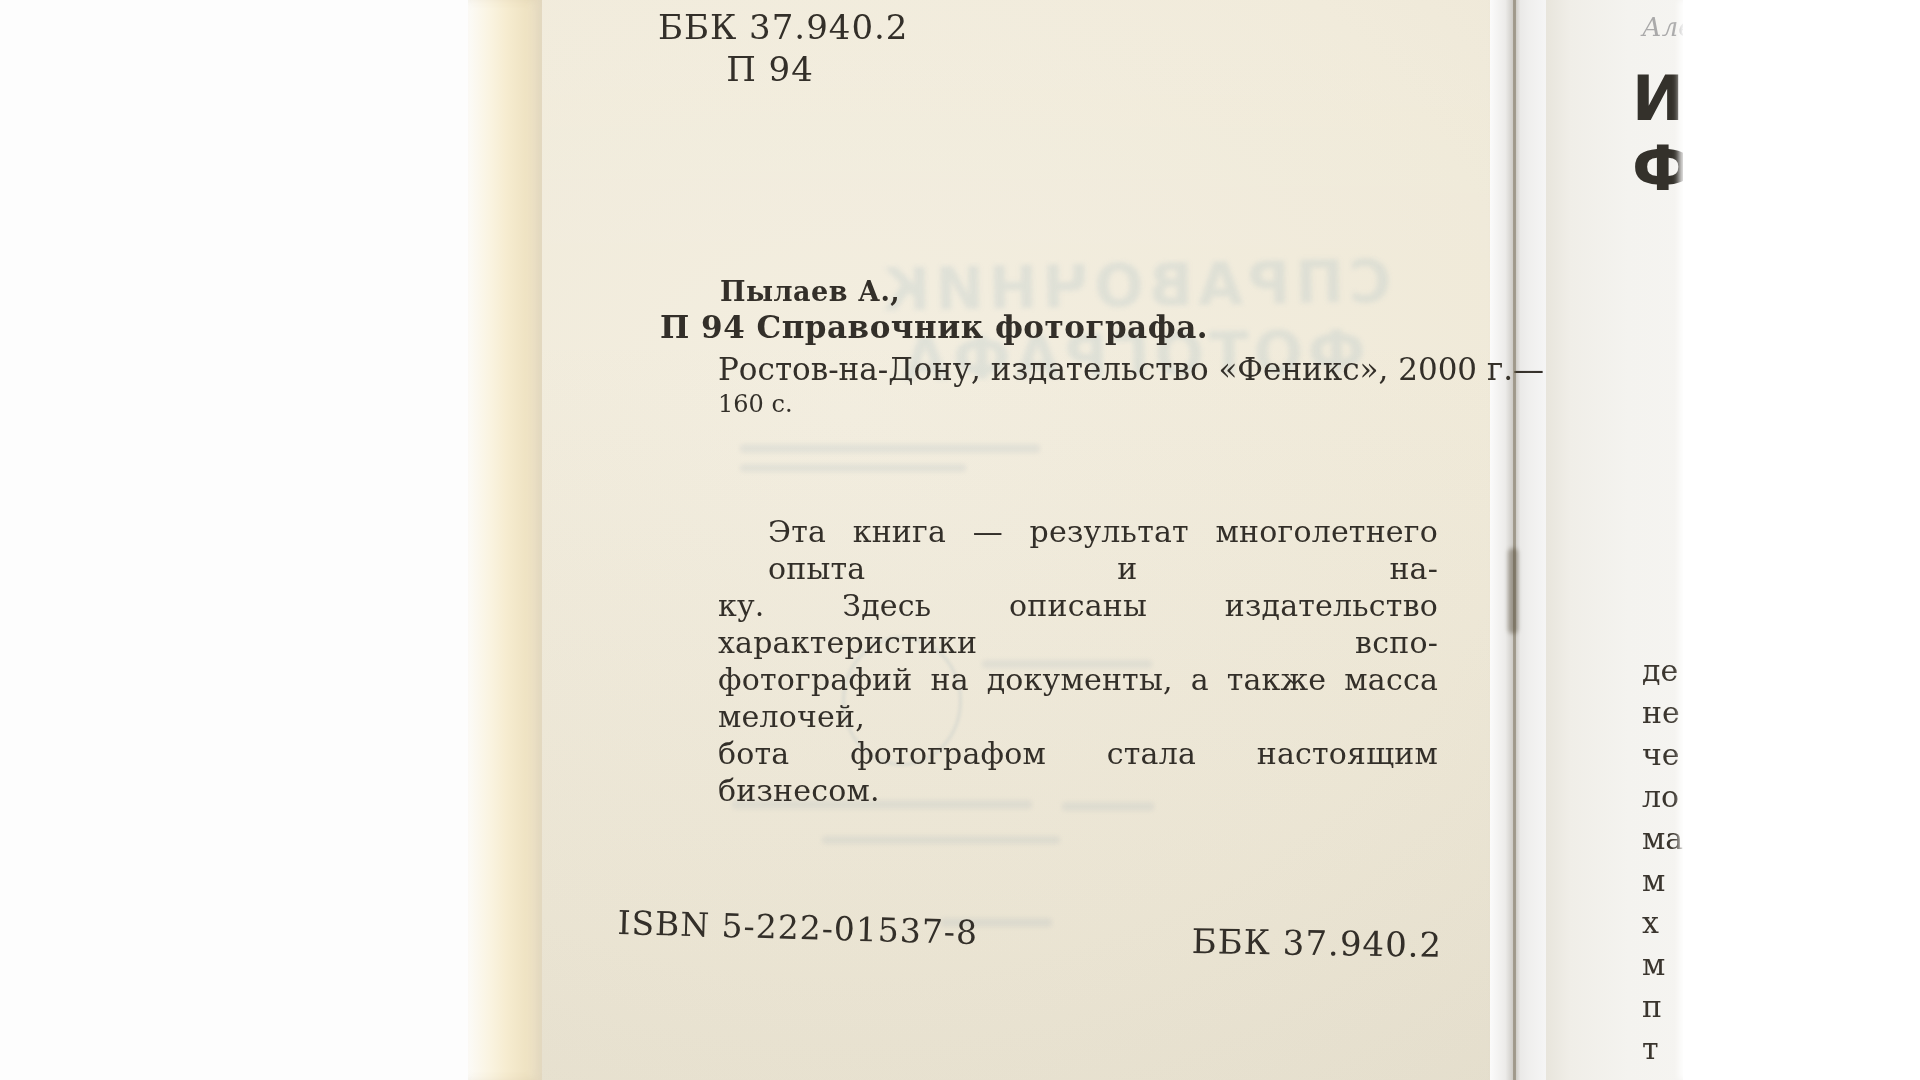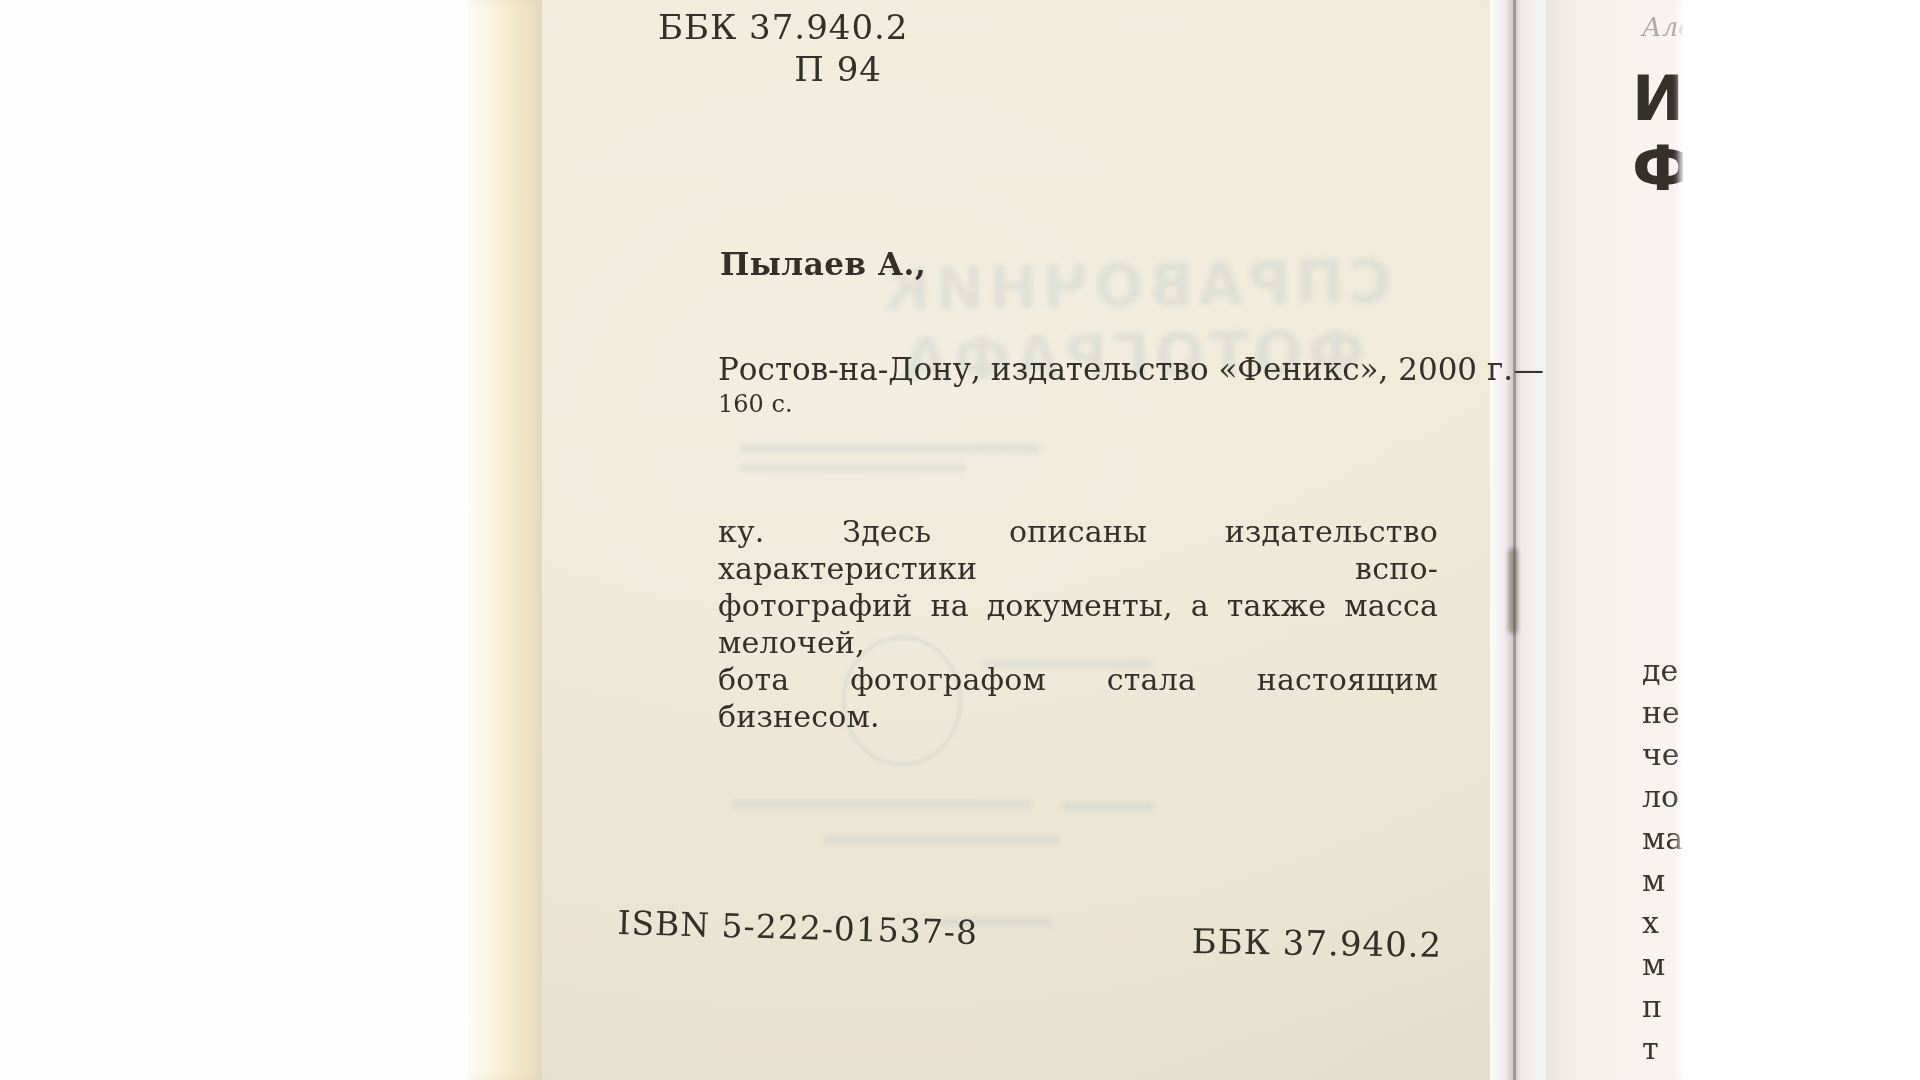--- a/index.html
+++ b/index.html
@@ -20,22 +20,22 @@
   }
   
   .left-page {
     position: absolute; left: 542px; top: 0; width: 948px; height: 1080px;
     background:
       linear-gradient(180deg, rgba(255,255,255,0.06) 0%, rgba(255,255,255,0) 30%, rgba(120,110,85,0.06) 96%),
       radial-gradient(130% 95% at 32% 38%, #f3eee0 0%, #f0ead9 55%, #e9e3d2 100%);
   }
   .t { position: absolute; white-space: nowrap; }
   .bbk-top { left: 116px; top: 6px; width: 224px; font-size: 34px; line-height: 42px; letter-spacing: 1px; }
-  .bbk-top .l2 { text-align: right; }
-  .author     { left: 178px; top: 246px; font-size: 31px; font-weight: bold; letter-spacing: 0.5px; }
+  .bbk-top .l2 { text-align: center; }
+  .author     { left: 178px; top: 276px; font-size: 27px; font-weight: bold; letter-spacing: 0.5px; }
   .title-line { left: 118px; top: 309px; font-size: 31px; font-weight: bold; letter-spacing: 0.5px; }
   .imprint1   { left: 176px; top: 351px; font-size: 31px; }
   .imprint2   { left: 176px; top: 390px; font-size: 24px; }
   .annotation {
     position: absolute; left: 176px; top: 513px; width: 720px;
     font-size: 30px; line-height: 37px; letter-spacing: 0.2px;
   }
   .annotation .line { text-align: justify; text-align-last: justify; }
   .annotation .line.first { padding-left: 50px; }
   .annotation .line.last { text-align-last: left; }
@@ -131,24 +131,26 @@
     <div class="ghost-bar" style="left:520px; top:802px; width:92px; height:9px;"></div>
     <div class="ghost-bar" style="left:280px; top:836px; width:238px; height:8px;"></div>
     <div class="ghost-bar" style="left:398px; top:918px; width:112px; height:9px;"></div>
 
     <div class="t bbk-top">
       <div class="l1">ББК 37.940.2</div>
       <div class="l2">П 94</div>
     </div>
 
     <div class="t author">Пылаев А.,</div>
+    <div class="t title-line">П 94 Справочник фотографа.</div>
     <div class="t imprint1">Ростов-на-Дону, издательство «Феникс», 2000 г.—</div>
     <div class="t imprint2">160 с.</div>
 
     <div class="annotation">
+      <div class="line first">Эта книга — результат многолетнего опыта и на-</div>
       <div class="line">ку. Здесь описаны издательство характеристики вспо-</div>
       <div class="line">фотографий на документы, а также масса мелочей,</div>
       <div class="line last">бота фотографом стала настоящим бизнесом.</div>
     </div>
 
     <div class="t isbn">ISBN 5-222-01537-8</div>
     <div class="t bbk-bottom">ББК 37.940.2</div>
   </div>
 
   <div class="gutter">

